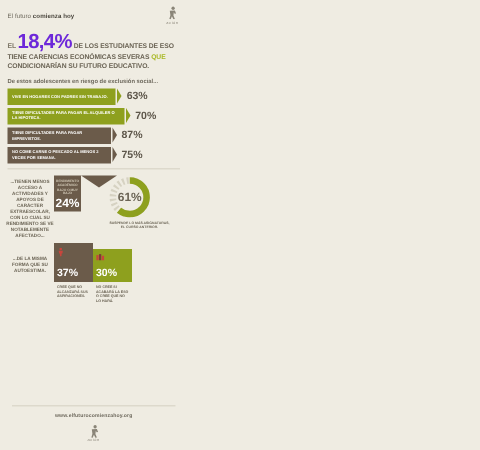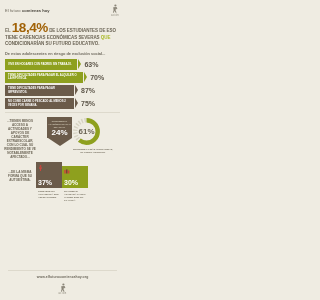--- a/index.html
+++ b/index.html
@@ -17,21 +17,21 @@
   .tagline{font-size:4.1px;letter-spacing:.05px;color:#6d685c;}
   .tagline .b{font-weight:bold;color:#4a463d;}
   .logo{display:flex;flex-direction:column;align-items:center;}
   .logo svg{display:block;}
   .logo .lname{font-size:2.6px;letter-spacing:.4px;color:#8a8578;margin-top:.5px;}
 
   
   .headline{padding:0 5px;box-sizing:border-box;}
   .hl1{display:flex;align-items:baseline;flex-wrap:wrap;line-height:1;}
   .hl-el{font-size:4.6px;font-weight:bold;color:#7d7767;margin-right:.8px;}
-  .hl-pct{font-size:13.5px;font-weight:bold;color:#a16207;letter-spacing:-.4px;line-height:1;}
+  .hl-pct{font-size:13.5px;font-weight:bold;color:#6d28d9;letter-spacing:-.4px;line-height:1;}
   .hl-rest{font-size:4.5px;font-weight:bold;color:#6b6455;margin-left:1.2px;letter-spacing:-.05px;}
   .hl2{font-size:4.5px;font-weight:bold;color:#6b6455;line-height:1.22;letter-spacing:-.05px;margin-top:.4px;}
   .hl2 .hi{color:#a8b824;}
 
   
   .intro{padding:0 5px;box-sizing:border-box;font-size:3.9px;font-weight:bold;color:#6d685c;margin-top:5px;}
 
   
   .bars{padding:0 5px;box-sizing:border-box;margin-top:2.5px;}
   .barrow{position:relative;height:11px;margin-bottom:2.2px;display:flex;align-items:center;}
@@ -43,21 +43,21 @@
   .bar.g::after{border-left:3.6px solid #8ea01e;}
   .bar.b{background:#6b5b4a;}
   .bar.b::after{border-left:3.6px solid #6b5b4a;}
   .pval{font-size:7px;font-weight:bold;color:#5d564a;margin-left:7px;}
 
   .divider{height:1px;background:#ddd9cc;margin:3px 5px 0 5px;}
 
   
   .mid{display:flex;padding:4px 4px 0 4px;box-sizing:border-box;align-items:flex-start;}
   .midtext{width:32px;font-size:3.1px;font-weight:bold;color:#6b6455;line-height:1.3;text-align:center;padding-top:2px;}
-  .arrowbox{width:36px;display:flex;flex-direction:column;align-items:flex-end;}
+  .arrowbox{width:36px;display:flex;flex-direction:row;align-items:flex-start;}
   .arrowtop{width:25px;background:#6b5b4a;padding:3px 1px 1px 1px;box-sizing:border-box;text-align:center;}
   .arrowtop .cap{font-size:2.2px;font-weight:bold;color:#cfc6b4;line-height:1.2;}
   .arrowtop .num{font-size:8px;font-weight:bold;color:#ffffff;line-height:1;margin-top:1px;}
   .arrowtip{width:0;height:0;border-left:12.5px solid transparent;border-right:12.5px solid transparent;border-top:8px solid #6b5b4a;}
   .donutbox{width:42px;display:flex;flex-direction:column;align-items:flex-start;}
   .donutcap{font-size:2.3px;font-weight:bold;color:#6b6455;line-height:1.25;text-align:center;margin-top:1.5px;}
 
   
   .bottom{display:flex;padding:0 4px;box-sizing:border-box;align-items:flex-end;margin-top:3px;}
   .btext{width:32px;font-size:3.1px;font-weight:bold;color:#6b6455;line-height:1.3;text-align:center;padding-bottom:6px;}

